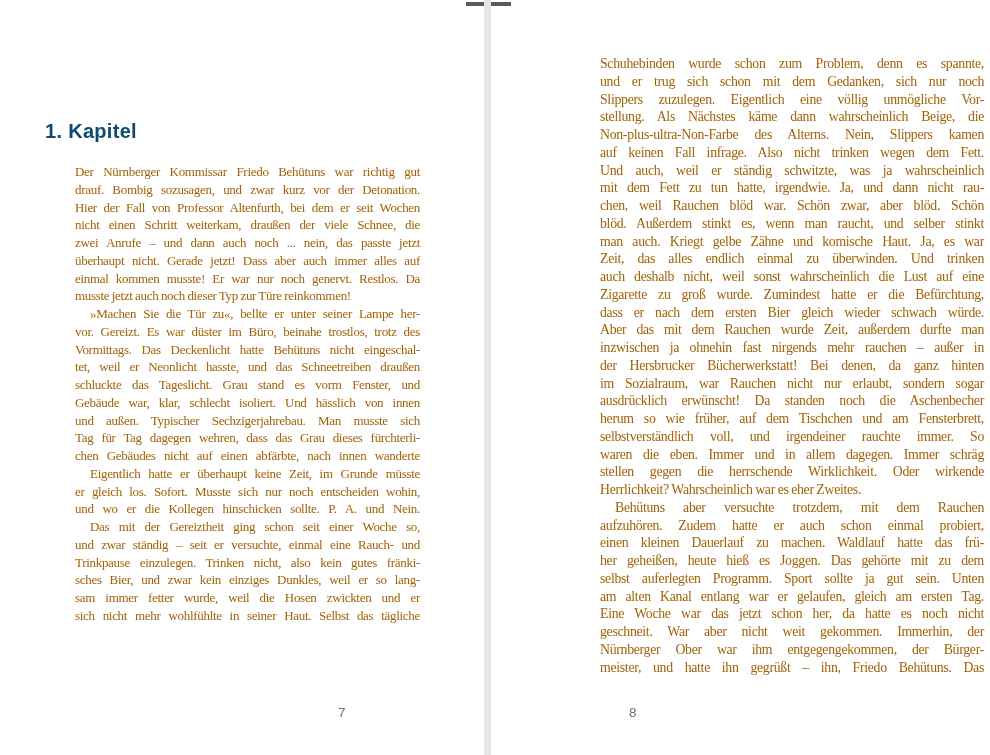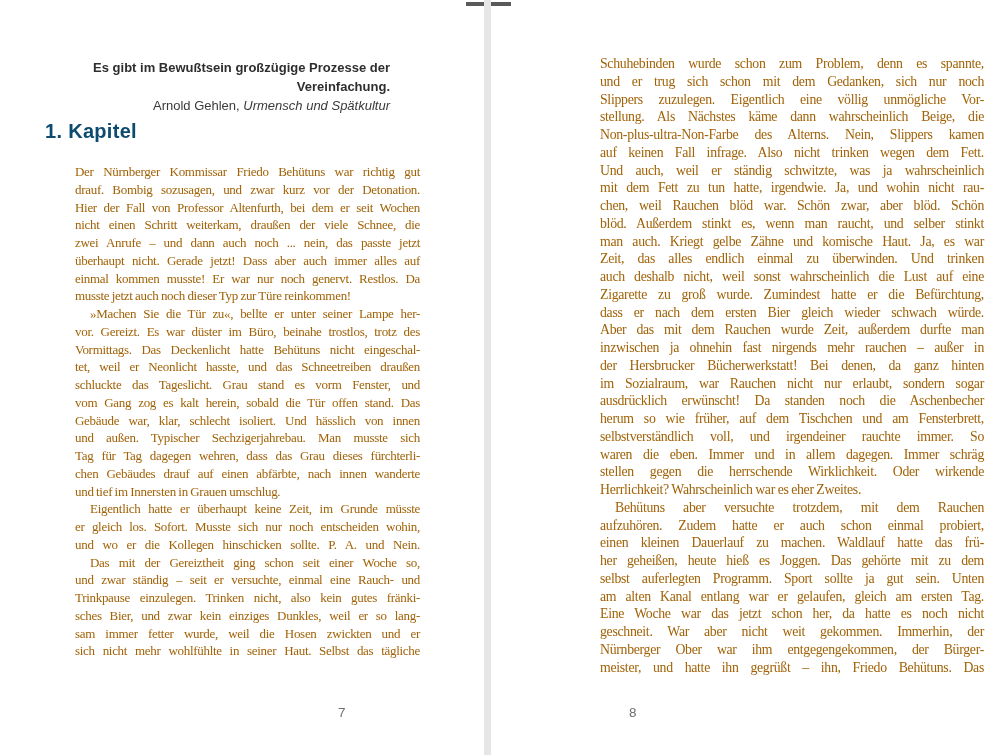--- a/index.html
+++ b/index.html
@@ -58,50 +58,44 @@
   .pn-left  { left:293px; }
   .pn-right { left:33px; }
 </style>
 </head>
 <body>
 
 <div class="handle"></div>
 <div class="gutter"></div>
 
 <div class="page-col left-col">
-  <div class="epigraph">
-    <div class="quote">Es gibt im Bewußtsein großzügige Prozesse der Vereinfachung.</div>
-    <div class="attribution"><span>Arnold Gehlen, </span><span class="work">Urmensch und Spätkultur</span></div>
-  </div>
 
   <div class="chapter-title">1. Kapitel</div>
 
   <div class="body-text">
     <div class="para">
         <div class="line">Der Nürnberger Kommissar Friedo Behütuns war richtig gut</div>
         <div class="line">drauf. Bombig sozusagen, und zwar kurz vor der Detonation.</div>
         <div class="line">Hier der Fall von Professor Altenfurth, bei dem er seit Wochen</div>
         <div class="line">nicht einen Schritt weiterkam, draußen der viele Schnee, die</div>
         <div class="line">zwei Anrufe – und dann auch noch ... nein, das passte jetzt</div>
         <div class="line">überhaupt nicht. Gerade jetzt! Dass aber auch immer alles auf</div>
         <div class="line">einmal kommen musste! Er war nur noch genervt. Restlos. Da</div>
         <div class="line last">musste jetzt auch noch dieser Typ zur Türe reinkommen!</div>
       </div>
     <div class="para">
         <div class="line indent">»Machen Sie die Tür zu«, bellte er unter seiner Lampe her-</div>
         <div class="line">vor. Gereizt. Es war düster im Büro, beinahe trostlos, trotz des</div>
         <div class="line">Vormittags. Das Deckenlicht hatte Behütuns nicht eingeschal-</div>
         <div class="line">tet, weil er Neonlicht hasste, und das Schneetreiben draußen</div>
         <div class="line">schluckte das Tageslicht. Grau stand es vorm Fenster, und</div>
-        <div class="line">vom Gang zog es kalt herein, sobald die Tür offen stand. Das</div>
         <div class="line">Gebäude war, klar, schlecht isoliert. Und hässlich von innen</div>
         <div class="line">und außen. Typischer Sechzigerjahrebau. Man musste sich</div>
         <div class="line">Tag für Tag dagegen wehren, dass das Grau dieses fürchterli-</div>
-        <div class="line">chen Gebäudes drauf auf einen abfärbte, nach innen wanderte</div>
-        <div class="line last">und tief im Innersten in Grauen umschlug.</div>
+        <div class="line">chen Gebäudes nicht auf einen abfärbte, nach innen wanderte</div>
       </div>
     <div class="para">
         <div class="line indent">Eigentlich hatte er überhaupt keine Zeit, im Grunde müsste</div>
         <div class="line">er gleich los. Sofort. Musste sich nur noch entscheiden wohin,</div>
         <div class="line">und wo er die Kollegen hinschicken sollte. P. A. und Nein.</div>
       </div>
     <div class="para">
         <div class="line indent">Das mit der Gereiztheit ging schon seit einer Woche so,</div>
         <div class="line">und zwar ständig – seit er versuchte, einmal eine Rauch- und</div>
         <div class="line">Trinkpause einzulegen. Trinken nicht, also kein gutes fränki-</div>
@@ -117,21 +111,21 @@
 <div class="page-col right-col">
   <div class="body-text">
     <div class="para">
         <div class="line">Schuhebinden wurde schon zum Problem, denn es spannte,</div>
         <div class="line">und er trug sich schon mit dem Gedanken, sich nur noch</div>
         <div class="line">Slippers zuzulegen. Eigentlich eine völlig unmögliche Vor-</div>
         <div class="line">stellung. Als Nächstes käme dann wahrscheinlich Beige, die</div>
         <div class="line">Non-plus-ultra-Non-Farbe des Alterns. Nein, Slippers kamen</div>
         <div class="line">auf keinen Fall infrage. Also nicht trinken wegen dem Fett.</div>
         <div class="line">Und auch, weil er ständig schwitzte, was ja wahrscheinlich</div>
-        <div class="line">mit dem Fett zu tun hatte, irgendwie. Ja, und wohin nicht rau-</div>
+        <div class="line">mit dem Fett zu tun hatte, irgendwie. Ja, und dann nicht rau-</div>
         <div class="line">chen, weil Rauchen blöd war. Schön zwar, aber blöd. Schön</div>
         <div class="line">blöd. Außerdem stinkt es, wenn man raucht, und selber stinkt</div>
         <div class="line">man auch. Kriegt gelbe Zähne und komische Haut. Ja, es war</div>
         <div class="line">Zeit, das alles endlich einmal zu überwinden. Und trinken</div>
         <div class="line">auch deshalb nicht, weil sonst wahrscheinlich die Lust auf eine</div>
         <div class="line">Zigarette zu groß wurde. Zumindest hatte er die Befürchtung,</div>
         <div class="line">dass er nach dem ersten Bier gleich wieder schwach würde.</div>
         <div class="line">Aber das mit dem Rauchen wurde Zeit, außerdem durfte man</div>
         <div class="line">inzwischen ja ohnehin fast nirgends mehr rauchen – außer in</div>
         <div class="line">der Hersbrucker Bücherwerkstatt! Bei denen, da ganz hinten</div>

